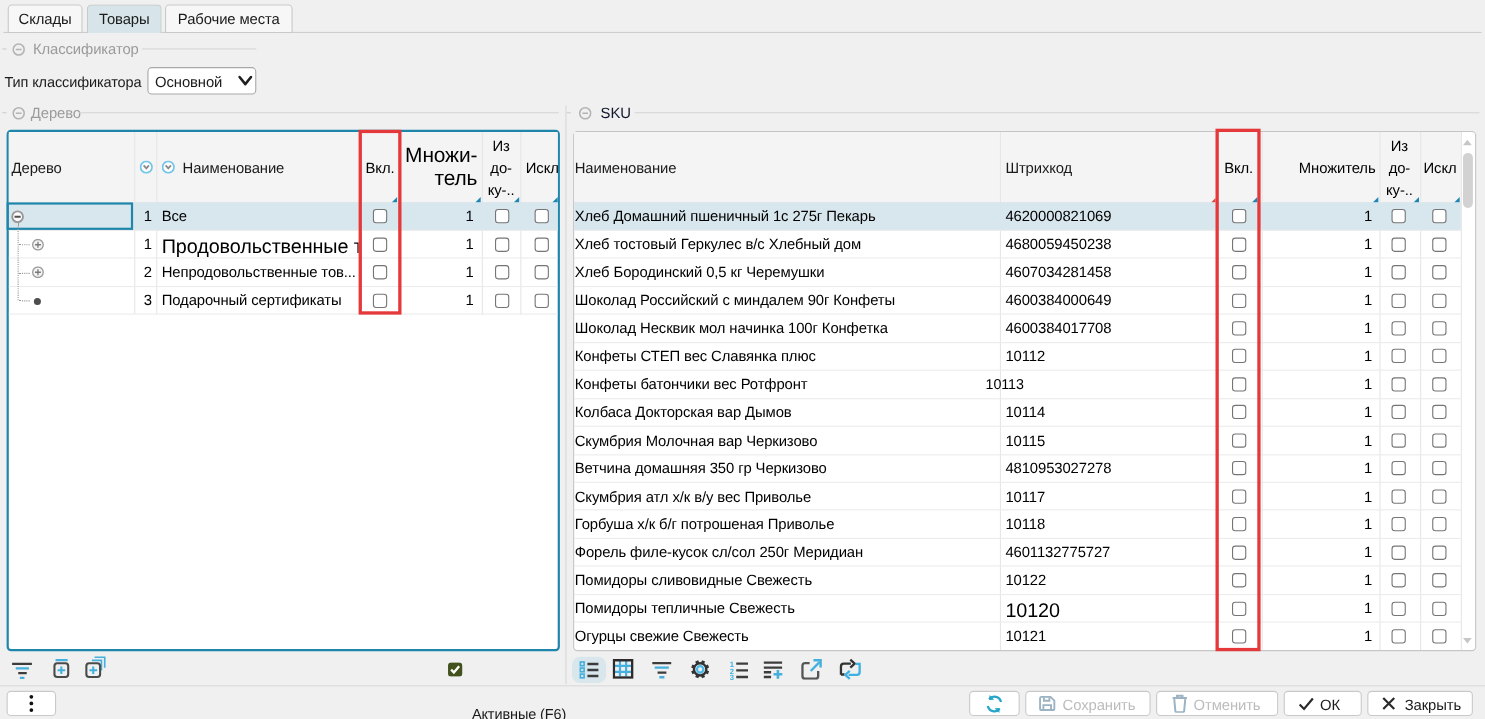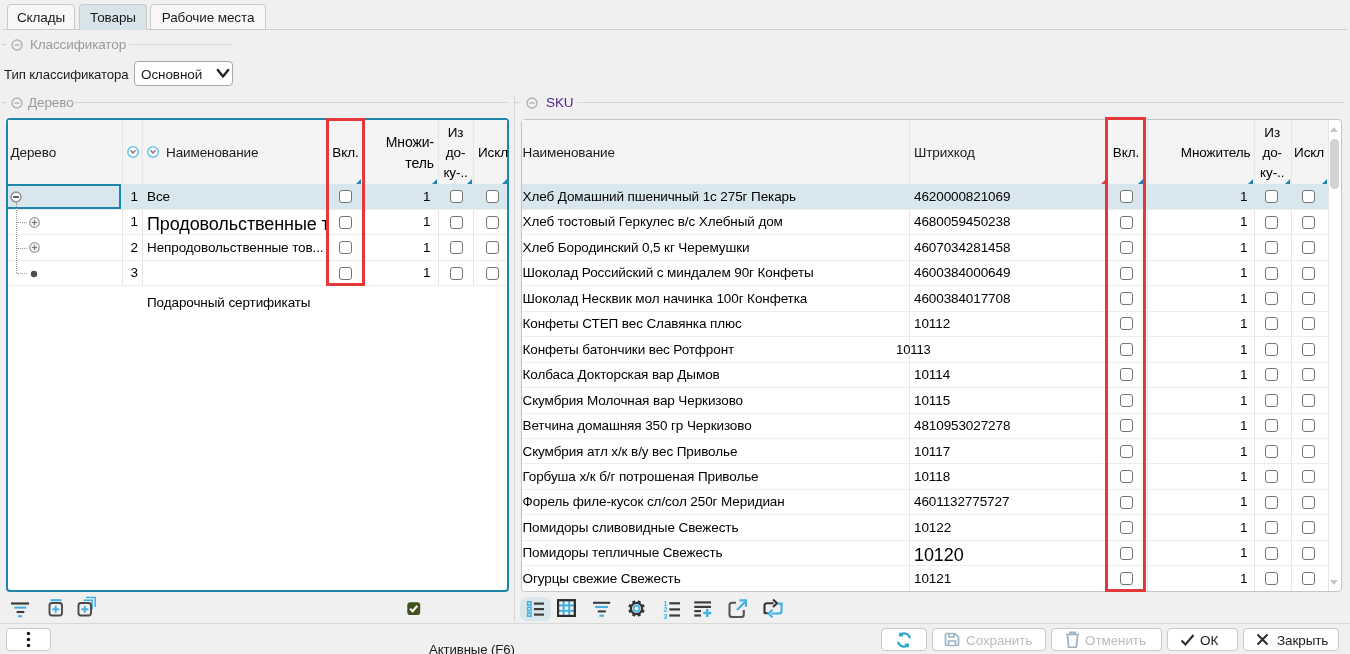--- a/index.html
+++ b/index.html
@@ -27,21 +27,21 @@
     <circle cx="6" cy="6" r="5" fill="none" stroke="#b3b3b3" stroke-width="1.4"></circle>
     <line x1="3.4" y1="6" x2="8.6" y2="6" stroke="#b3b3b3" stroke-width="1.4"></line>
   </svg>
 <div style="position:absolute;left:28px;top:95px;font-size:13.5px;color:#9b9b9b;white-space:nowrap;">Дерево</div>
 <div style="position:absolute;left:72px;top:102px;width:436px;height:1px;background:#d6d6d6;"></div>
 <div style="position:absolute;left:515px;top:102px;width:4px;height:1px;background:#cfcfcf;"></div>
 <svg style="position:absolute;left:526px;top:97px;" width="12" height="12" viewBox="0 0 12 12">
     <circle cx="6" cy="6" r="5" fill="none" stroke="#b3b3b3" stroke-width="1.4"></circle>
     <line x1="3.4" y1="6" x2="8.6" y2="6" stroke="#b3b3b3" stroke-width="1.4"></line>
   </svg>
-<div style="position:absolute;left:546px;top:95px;font-size:13.5px;color:#4c1d95;white-space:nowrap;">SKU</div>
+<div style="position:absolute;left:546px;top:95px;font-size:13.5px;color:#0f172a;white-space:nowrap;">SKU</div>
 <div style="position:absolute;left:577px;top:102px;width:768px;height:1px;background:#d6d6d6;"></div>
 <div style="position:absolute;left:4px;top:67px;font-size:13.2px;color:#1b1b1b;white-space:nowrap;">Тип классификатора</div>
 <div style="position:absolute;left:134px;top:61px;width:99px;height:25px;background:#fff;border:1px solid #a8a8a8;border-radius:4px;"></div>
 <div style="position:absolute;left:141px;top:67px;font-size:13.5px;color:#1b1b1b;white-space:nowrap;">Основной</div>
 <svg style="position:absolute;left:216px;top:68px;" width="14" height="12" viewBox="0 0 14 12">
     <path d="M1.8 2 L7 8.5 L12.2 2" fill="none" stroke="#1f1f1f" stroke-width="2.3" stroke-linecap="round" stroke-linejoin="round"></path>
   </svg>
 <div style="position:absolute;left:514px;top:96px;width:1px;height:526px;background:#d8d8d8;"></div>
 <div style="position:absolute;left:6px;top:118px;width:503px;height:474px;background:#fff;border:2px solid #1e86ab;border-radius:4px;"></div>
 <div style="position:absolute;left:8px;top:120px;width:499px;height:63.5px;background:#f4f4f4;"></div>
@@ -62,21 +62,21 @@
 <svg style="position:absolute;left:126.5px;top:145.5px;" width="12" height="12" viewBox="0 0 12 12">
     <circle cx="6" cy="6" r="5.2" fill="#fff" stroke="#74c6e8" stroke-width="1.6"></circle>
     <path d="M3.6 4.4 L6 7 L8.4 4.4" fill="none" stroke="#8a8a8a" stroke-width="1.7"></path>
   </svg>
 <svg style="position:absolute;left:146.5px;top:145.5px;" width="12" height="12" viewBox="0 0 12 12">
     <circle cx="6" cy="6" r="5.2" fill="#fff" stroke="#74c6e8" stroke-width="1.6"></circle>
     <path d="M3.6 4.4 L6 7 L8.4 4.4" fill="none" stroke="#8a8a8a" stroke-width="1.7"></path>
   </svg>
 <div style="position:absolute;left:166px;top:145px;font-size:13.5px;color:#1b1b1b;white-space:nowrap;">Наименование</div>
 <div style="position:absolute;left:328.5px;top:145px;width:34px;text-align:center;font-size:13.5px;">Вкл.</div>
-<div style="position:absolute;left:363.5px;top:132.2px;width:70.5px;text-align:right;font-size:14px;line-height:20.5px;">Множи-<br>тель</div>
+<div style="position:absolute;left:363.5px;top:132.2px;width:70.5px;text-align:right;font-size:19px;line-height:20.5px;">Множи-<br>тель</div>
 <div style="position:absolute;left:437.8px;top:122.6px;width:35.5px;text-align:center;font-size:13.5px;line-height:20.3px;">Из<br>до-<br>ку-..</div>
 <div style="position:absolute;left:472.6px;top:145px;width:35.4px;text-align:right;font-size:13.5px;">Искл</div>
 <div class="tri" style="left:355.5px;top:179px;"></div>
 <div class="tri" style="left:432.3px;top:179px;"></div>
 <div class="tri" style="left:467.1px;top:179px;"></div>
 <div class="tri" style="left:502px;top:179px;"></div>
 <div class="hl" style="left:8px;top:208.95px;width:499px;"></div>
 <div class="hl" style="left:8px;top:234.40px;width:499px;"></div>
 <div class="hl" style="left:8px;top:259.85px;width:499px;"></div>
 <div class="hl" style="left:8px;top:285.30px;width:499px;"></div>
@@ -115,21 +115,21 @@
 <div class="cb" style="left:339.2px;top:215.65px;"></div>
 <div class="cb" style="left:450.4px;top:215.65px;"></div>
 <div class="cb" style="left:486.4px;top:215.65px;"></div>
 <div style="position:absolute;left:120px;top:239.90px;width:18px;text-align:right;font-size:13.5px;">2</div>
 <div style="position:absolute;left:147px;top:239.90px;width:179px;font-size:13.5px;white-space:nowrap;overflow:hidden;">Непродовольственные тов...</div>
 <div style="position:absolute;left:390px;top:239.90px;width:40.5px;text-align:right;font-size:13.5px;">1</div>
 <div class="cb" style="left:339.2px;top:241.10px;"></div>
 <div class="cb" style="left:450.4px;top:241.10px;"></div>
 <div class="cb" style="left:486.4px;top:241.10px;"></div>
 <div style="position:absolute;left:120px;top:265.35px;width:18px;text-align:right;font-size:13.5px;">3</div>
-<div style="position:absolute;left:147px;top:265.35px;width:179px;font-size:13.5px;white-space:nowrap;overflow:hidden;margin-top:30px;">Подарочный сертификаты</div>
+<div style="position:absolute;left:147px;top:265.35px;width:179px;font-size:13.5px;white-space:nowrap;overflow:hidden;">Подарочный сертификаты</div>
 <div style="position:absolute;left:390px;top:265.35px;width:40.5px;text-align:right;font-size:13.5px;">1</div>
 <div class="cb" style="left:339.2px;top:266.55px;"></div>
 <div class="cb" style="left:450.4px;top:266.55px;"></div>
 <div class="cb" style="left:486.4px;top:266.55px;"></div>
 <div style="position:absolute;left:326px;top:117.5px;width:38.5px;height:168.3px;border:3px solid #e5383b;"></div>
 <div style="position:absolute;left:521px;top:119px;width:821px;height:473px;background:#fff;border:1px solid #c5c5c5;border-radius:4px;"></div>
 <div style="position:absolute;left:522px;top:120px;width:805.6px;height:63.5px;background:#f4f4f4;"></div>
 <div style="position:absolute;left:522px;top:183.5px;width:805.6px;height:1px;background:#dcdcdc;"></div>
 <div class="vl" style="left:909px;top:120px;height:64px;"></div>
 <div class="vl" style="left:1105.5px;top:120px;height:64px;"></div>

